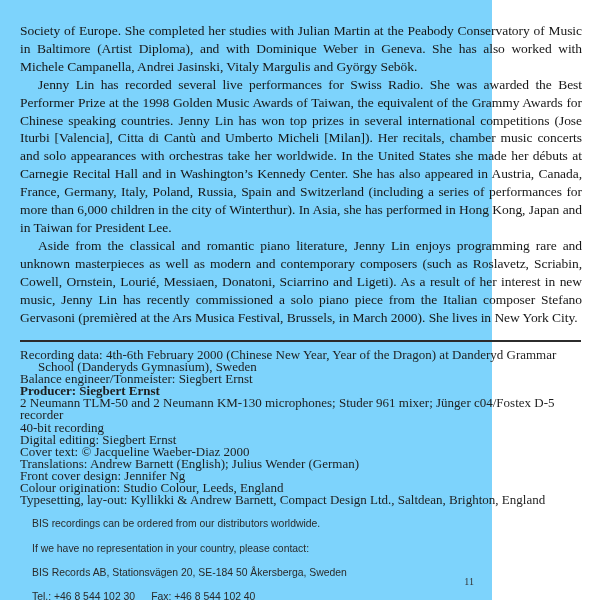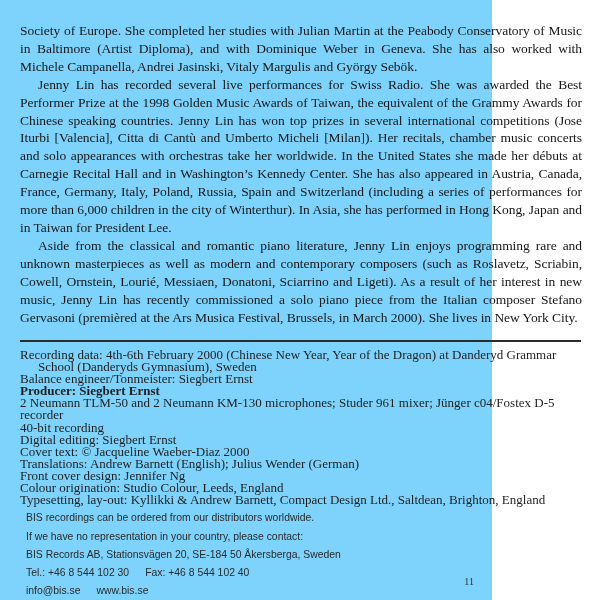--- a/index.html
+++ b/index.html
@@ -57,21 +57,21 @@
   }
   .credit-line.bold { font-weight: bold; }
 
   .contact {
     margin-top: 3px;
     font-family: "Liberation Sans", "DejaVu Sans", sans-serif;
     font-size: 10.4px;
     line-height: 12.3px;
     color: #2a2a2a;
   }
-  .contact .line { margin: 6px; }
+  .contact .line { margin: 12px; }
   .contact .line.bold { font-weight: normal; }
   .contact .gap { display: inline-block; width: 16px; }
 
   .copyright {
     margin-top: 7px;
     font-family: "Liberation Serif", "DejaVu Serif", serif;
     font-size: 10px;
     color: #141414;
   }
   .copyright .c-bold { font-weight: bold; }

